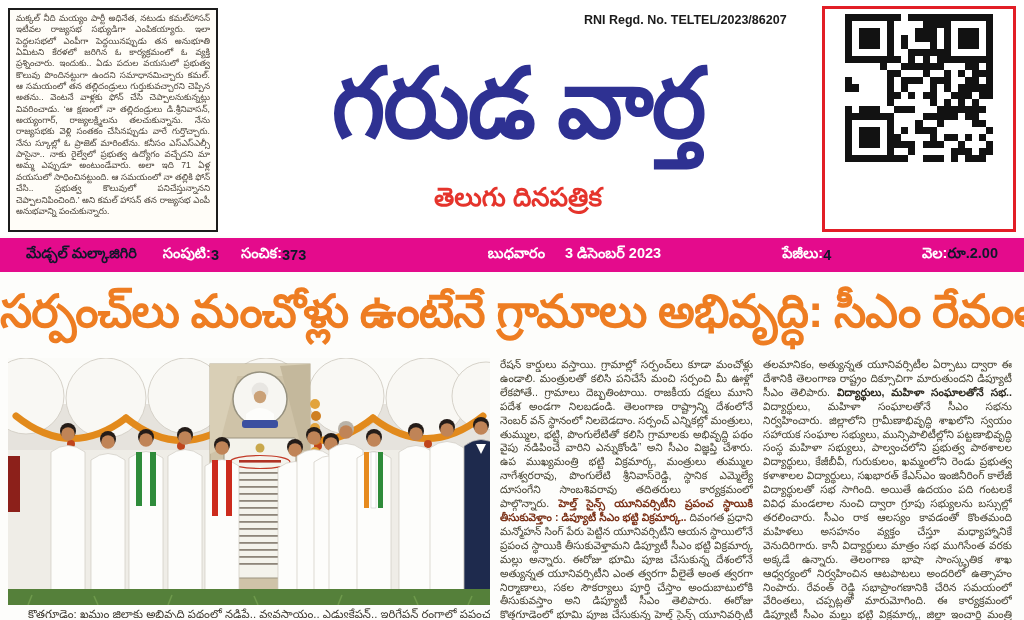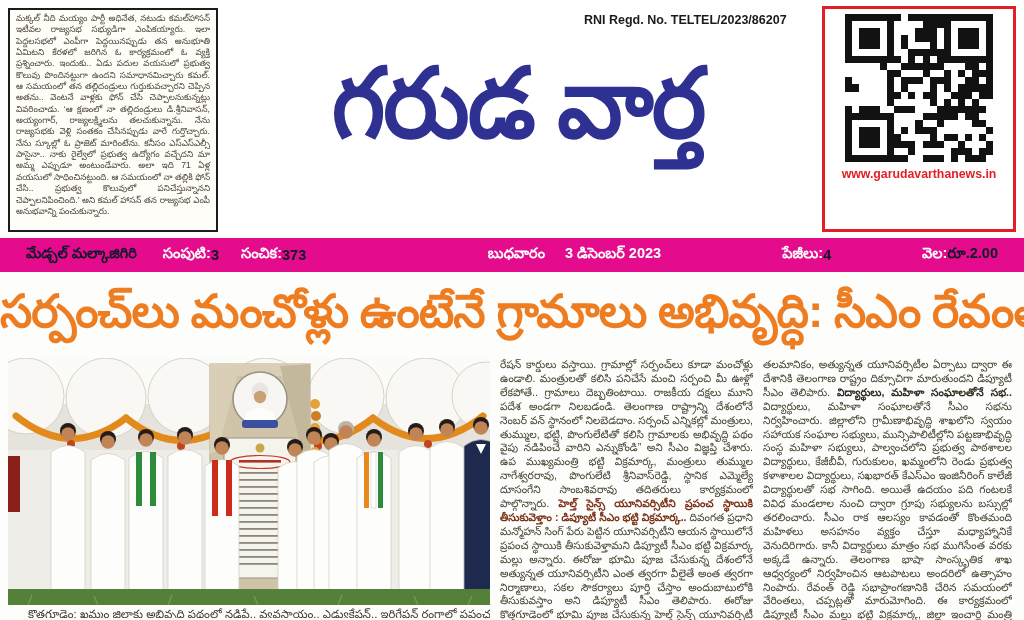--- a/index.html
+++ b/index.html
@@ -68,20 +68,21 @@
 <div class="header">
 
   <div class="news-box">
     <div class="box-body">మక్కల్ నీది మయ్యం పార్టీ అధినేత, నటుడు కమల్‌హాసన్ ఇటీవల రాజ్యసభ సభ్యుడిగా ఎంపికయ్యారు. ఇలా పెద్దలసభలో ఎంపీగా పెద్దయినప్పుడు తన అనుభూతి ఏమిటని కేరళలో జరిగిన ఓ కార్యక్రమంలో ఓ వ్యక్తి ప్రశ్నించారు. ఇందుకు.. ఏడు పదుల వయసులో ప్రభుత్వ కొలువు పొందినట్టుగా ఉందని సమాధానమిచ్చారు కమల్. ఆ సమయంలో తన తల్లిదండ్రులు గుర్తుకువచ్చారని చెప్పిన అతను.. వెంటనే వాళ్లకు ఫోన్ చేసి చెప్పాలనుకున్నట్లు వివరించాడు. ‘ఆ క్షణంలో నా తల్లిదండ్రులు డి.శ్రీనివాసన్, అయ్యంగార్, రాజ్యలక్ష్మిలను తలచుకున్నాను. నేను రాజ్యసభకు వెళ్లి సంతకం చేసినప్పుడు వారే గుర్తొచ్చారు. నేను స్కూల్లో ఓ ప్రాజెట్ మారింటేను. కనీసం ఎస్ఎస్ఎల్సీ పాసైనా.. నాకు రైల్వేలో ప్రభుత్వ ఉద్యోగం వచ్చేదని మా అమ్మ ఎప్పుడూ అంటుండేవారు. అలా ఇది 71 ఏళ్ల వయసులో సాధించినట్టుంది. ఆ సమయంలో నా తల్లికి ఫోన్ చేసి.. ప్రభుత్వ కొలువులో పనిచేస్తున్నానని చెప్పాలనిపించింది.’ అని కమల్ హాసన్ తన రాజ్యసభ ఎంపీ అనుభవాన్ని పంచుకున్నారు.</div>
   </div>
 
   <div class="rni">RNI Regd. No. TELTEL/2023/86207</div>
 
   <div class="masthead">
     <div class="masthead-title">గరుడ వార్త</div>
+    <div class="tagline">తెలుగు దినపత్రిక</div>
   </div>
 
   <div class="qr-box">
     <div class="qr">
         <i style="background:#121212"></i>
         <i style="background:#121212"></i>
         <i style="background:#121212"></i>
         <i style="background:#121212"></i>
         <i style="background:#121212"></i>
         <i style="background:#121212"></i>
@@ -514,21 +515,20 @@
         <i style="background:#121212"></i>
         <i style="background:#121212"></i>
         <i style="background:#ffffff"></i>
         <i style="background:#121212"></i>
         <i style="background:#ffffff"></i>
         <i style="background:#121212"></i>
         <i style="background:#121212"></i>
         <i style="background:#121212"></i>
         <i style="background:#ffffff"></i>
       </div>
-    <div class="qr-url">www.garudavarthanews.in</div>
   </div>
 </div>
 
 <div class="issue-bar">
   <span class="edition">మేడ్చల్ మల్కాజిగిరి</span>
   <span class="sp sp1"></span>
   <span>సంపుటి:</span>
     <span class="num">3</span>
   <span class="sp sp2"></span>
   <span>సంచిక:</span>

